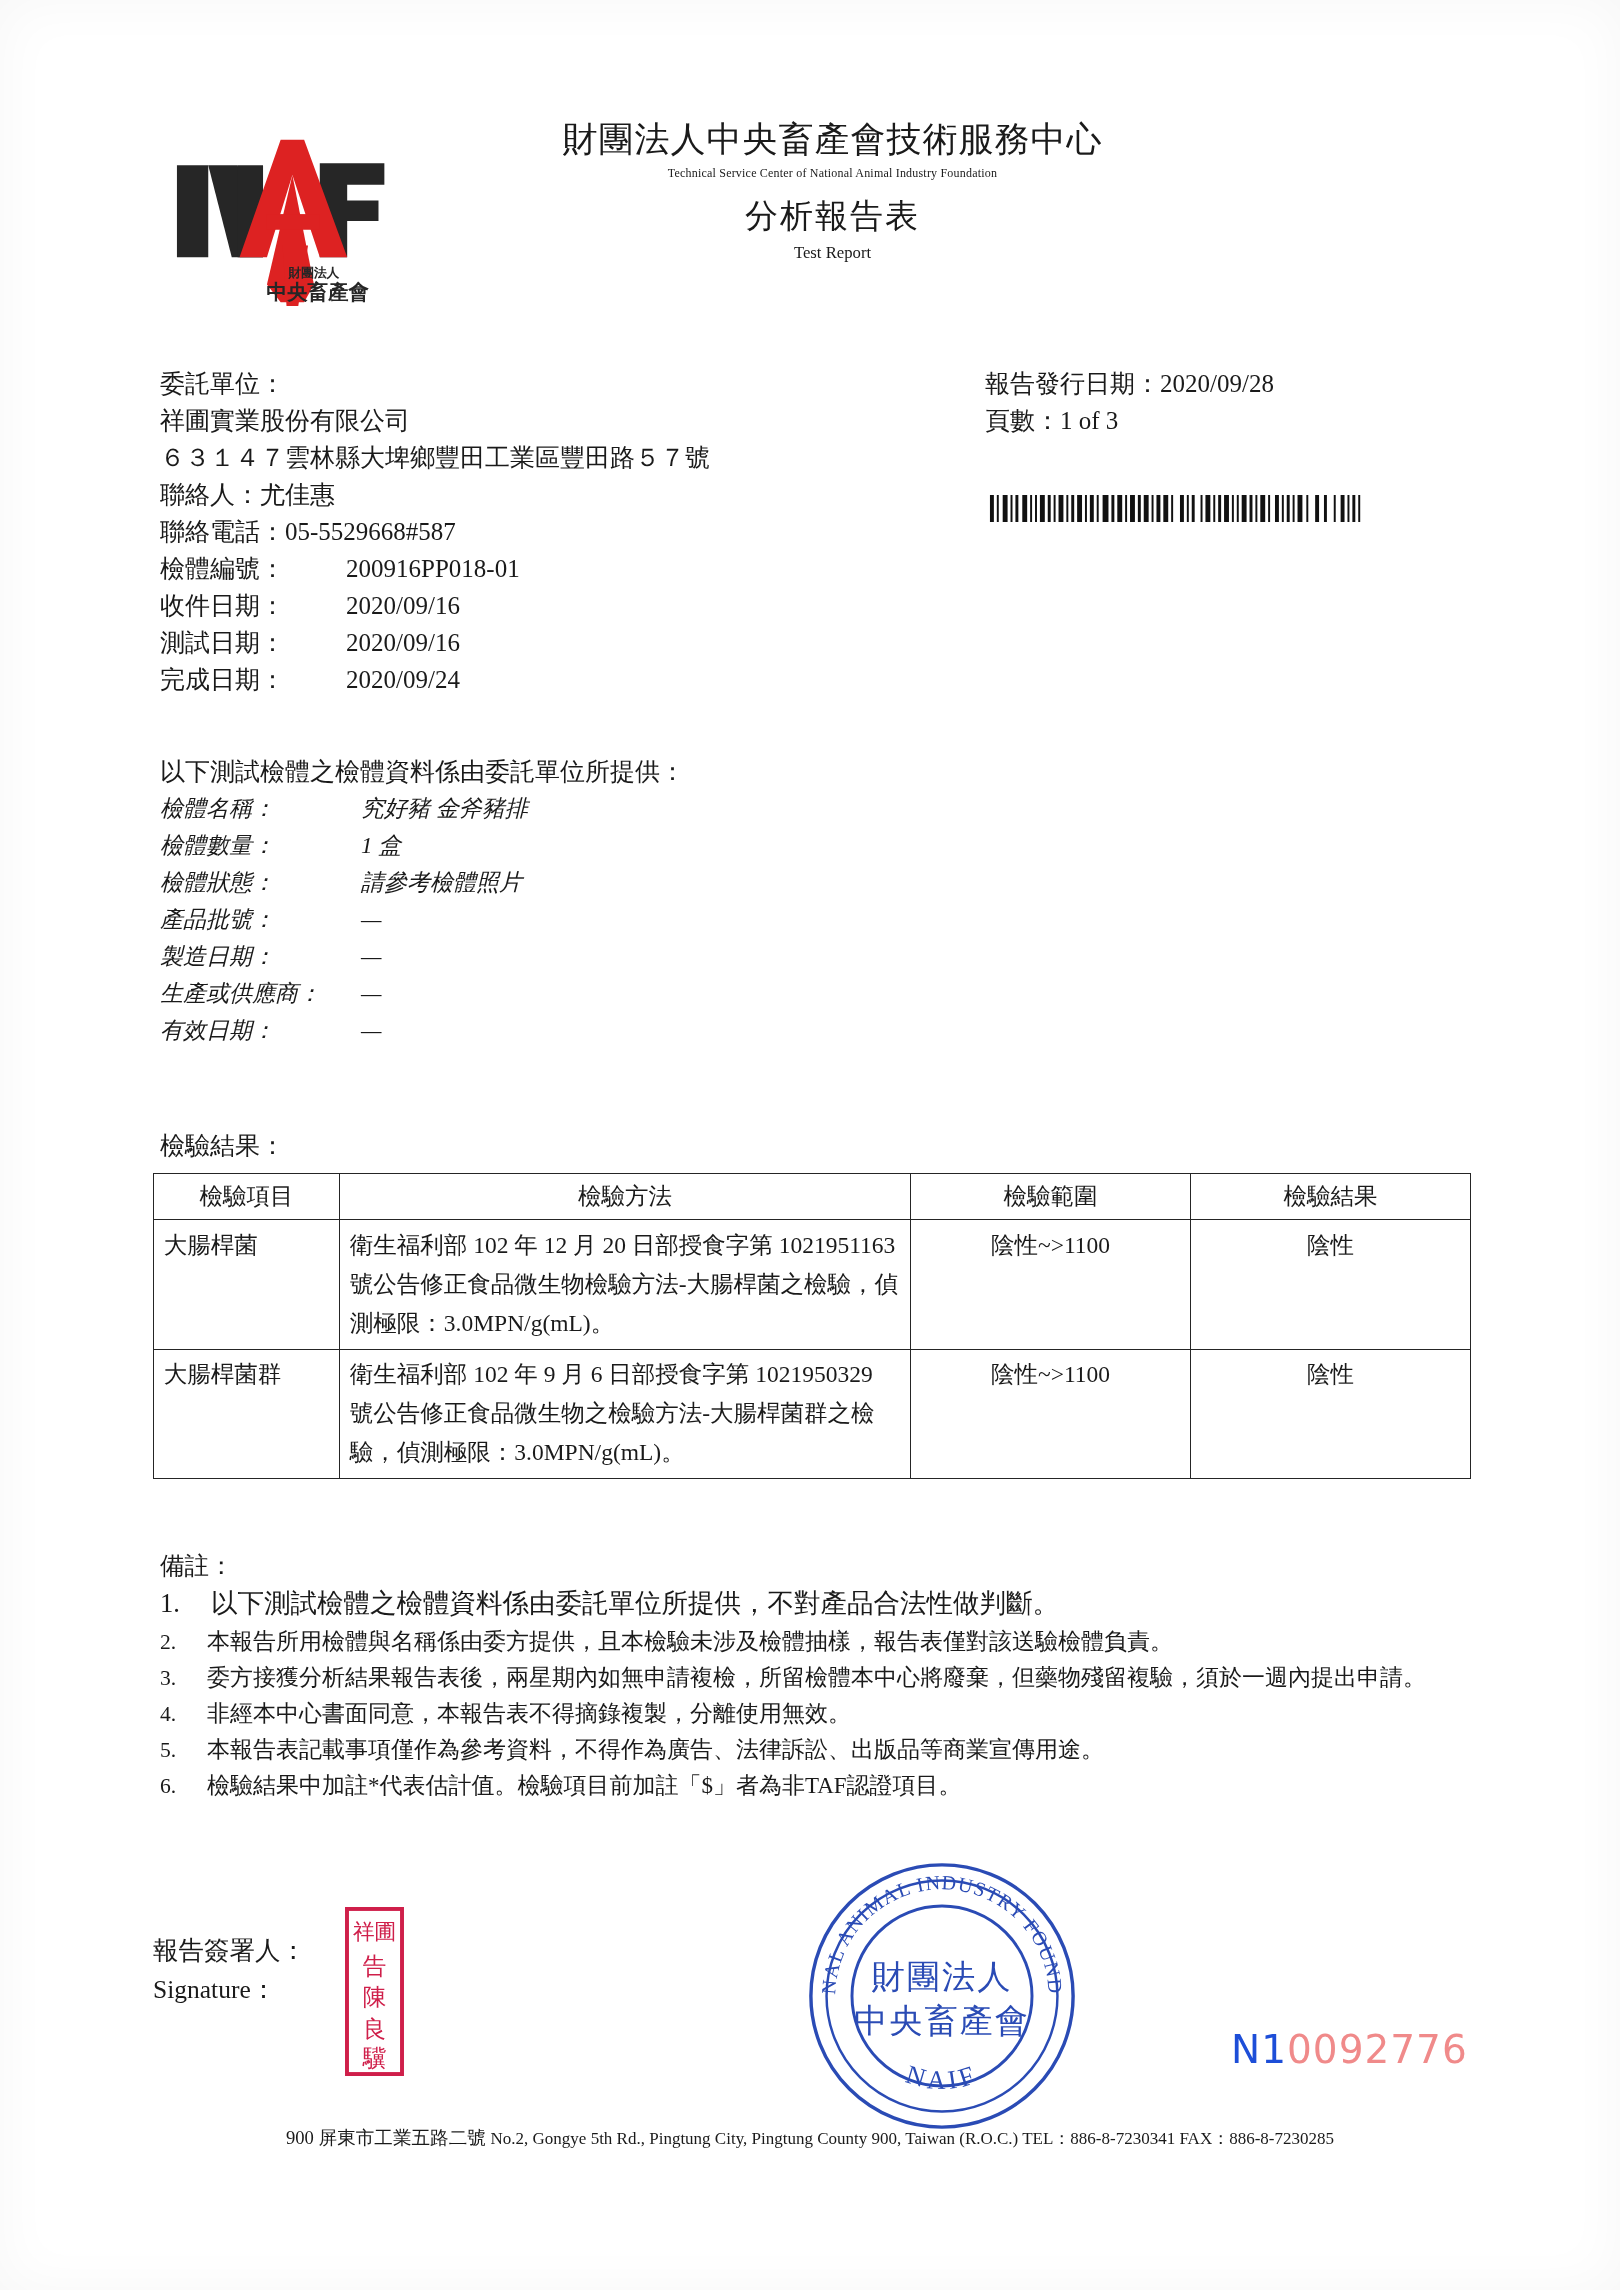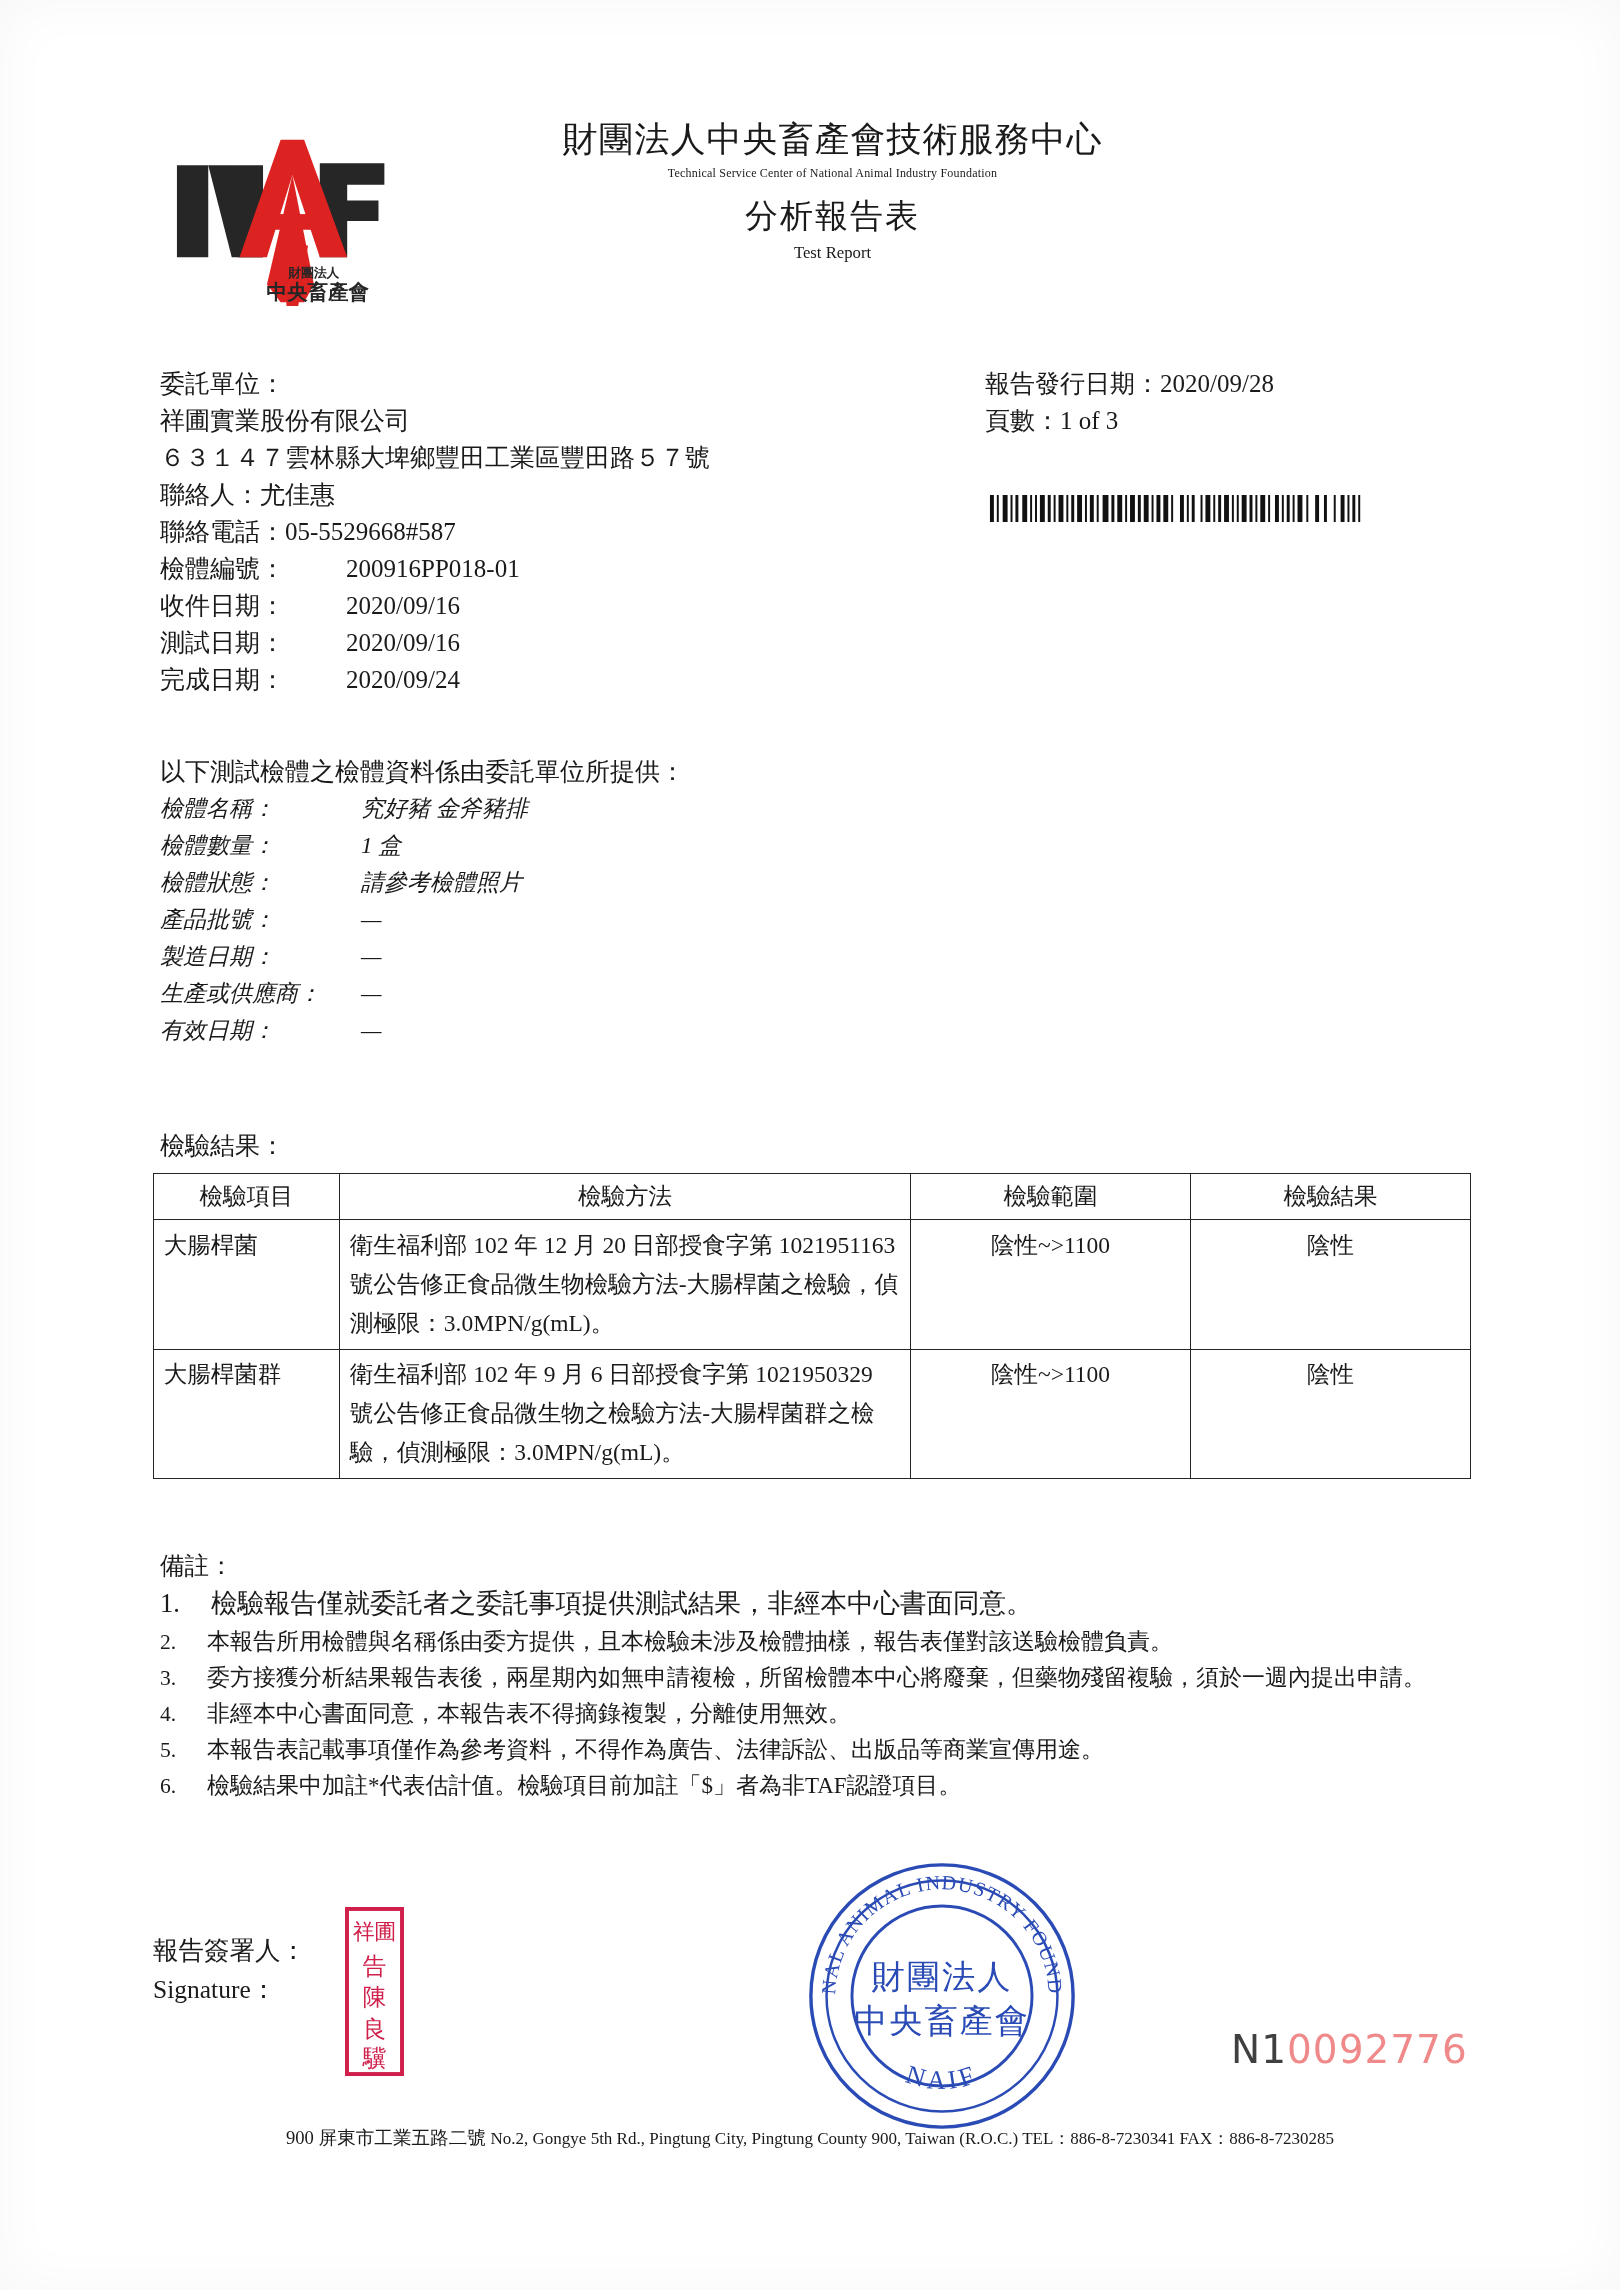--- a/index.html
+++ b/index.html
@@ -197,21 +197,21 @@
   .round-seal svg { display:block; }
 
   .serial {
     position: absolute;
     left: 1231px; top: 2027px;
     font-family: "DejaVu Sans", sans-serif;
     font-size: 39px;
     letter-spacing: 1px;
     white-space: nowrap;
   }
-  .serial .pfx { color: #404040; }
+  .serial .pfx { color: #1d4ed8; }
   .serial .num { color: #f08a8a; }
 
   
   .footer {
     position: absolute;
     left: 0; top: 2125px;
     width: 100%;
     text-align: center;
     font-size: 18.6px;
     white-space: nowrap;
@@ -407,21 +407,21 @@
         <td class="c-result">陰性</td>
       </tr>
     </tbody>
   </table>
 
   <div class="remarks">
     <div class="remarks-title">備註：</div>
 
     <div class="remark remark-1">
       <span class="num">1.</span>
-      <span class="txt">檢驗報告僅就委託者之委託事項提供測試結果，非經本中心書面同意。</span>
+      <span class="txt">以下測試檢體之檢體資料係由委託單位所提供，不對產品合法性做判斷。</span>
     </div>
     <div class="remark remark-n">
       <span class="num">2.</span>
       <span class="txt">本報告所用檢體與名稱係由委方提供，且本檢驗未涉及檢體抽樣，報告表僅對該送驗檢體負責。</span>
     </div>
     <div class="remark remark-n">
       <span class="num">3.</span>
       <span class="txt">委方接獲分析結果報告表後，兩星期內如無申請複檢，所留檢體本中心將廢棄，但藥物殘留複驗，須於一週內提出申請。</span>
     </div>
     <div class="remark remark-n">

